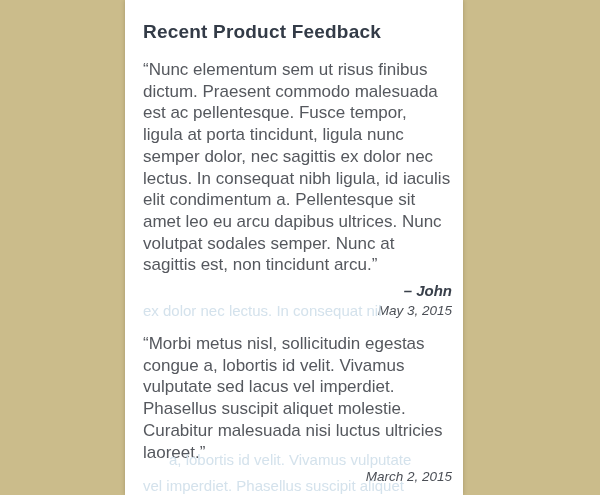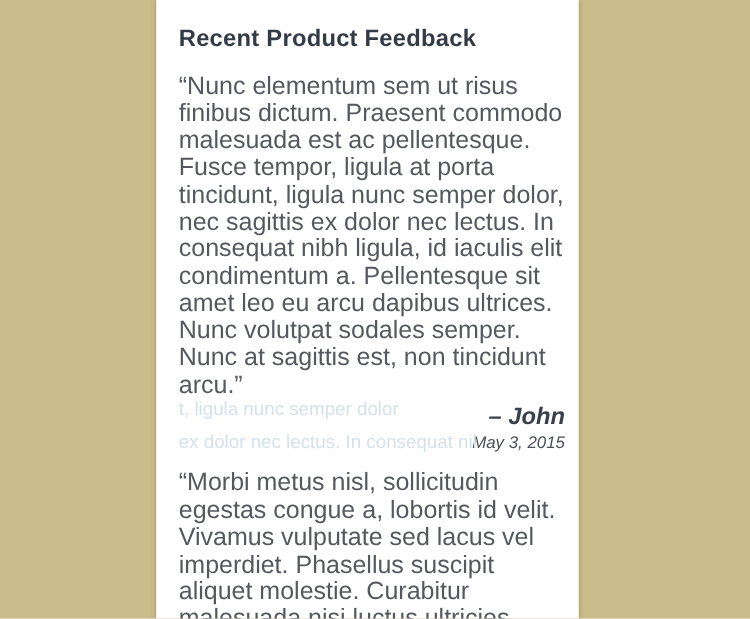--- a/index.html
+++ b/index.html
@@ -26,32 +26,32 @@
     font-size: 19px;
     font-weight: bold;
     color: #333b47;
     letter-spacing: 0.2px;
     margin: 5px 0 16px 0;
   }
   .entry { position: relative; }
   .entry + .entry { margin-top: 12px; }
   .quote {
     width: 308px;
-    font-size: 20px;
+    font-size: 17px;
     line-height: 21.7px;
     color: #55585e;
   }
   .entry-footer {
     position: relative;
     margin-top: 4px;
     text-align: right;
     padding-right: 1px;
   }
   .author {
-    font-size: 19px;
+    font-size: 15px;
     font-weight: bold;
     font-style: italic;
     color: #39404b;
     line-height: 21px;
   }
   .date {
     font-size: 13.5px;
     font-style: italic;
     color: #4b4f56;
     line-height: 20px;
@@ -75,21 +75,20 @@
 <body>
 
 <div class="stage">
   <section class="card">
 
     <h1 class="page-title">Recent Product Feedback</h1>
 
     <article class="entry">
       <p class="quote">“Nunc elementum sem ut risus finibus dictum. Praesent commodo malesuada est ac pellentesque. Fusce tempor, ligula at porta tincidunt, ligula nunc semper dolor, nec sagittis ex dolor nec lectus. In consequat nibh ligula, id iaculis elit condimentum a. Pellentesque sit amet leo eu arcu dapibus ultrices. Nunc volutpat sodales semper. Nunc at sagittis est, non tincidunt arcu.”</p>
       <div class="entry-footer">
-        <span class="ghost g1a">t, ligula nunc semper dolor</span>
         <span class="ghost g1b">ex dolor nec lectus. In consequat nil</span>
         <div class="author">– John</div>
         <div class="date">May 3, 2015</div>
       </div>
     </article>
 
     <article class="entry">
       <p class="quote">“Morbi metus nisl, sollicitudin egestas congue a, lobortis id velit. Vivamus vulputate sed lacus vel imperdiet. Phasellus suscipit aliquet molestie. Curabitur malesuada nisi luctus ultricies laoreet.”</p>
       <div class="entry-footer">
         <span class="ghost g2a">a, lobortis id velit. Vivamus vulputate</span>

